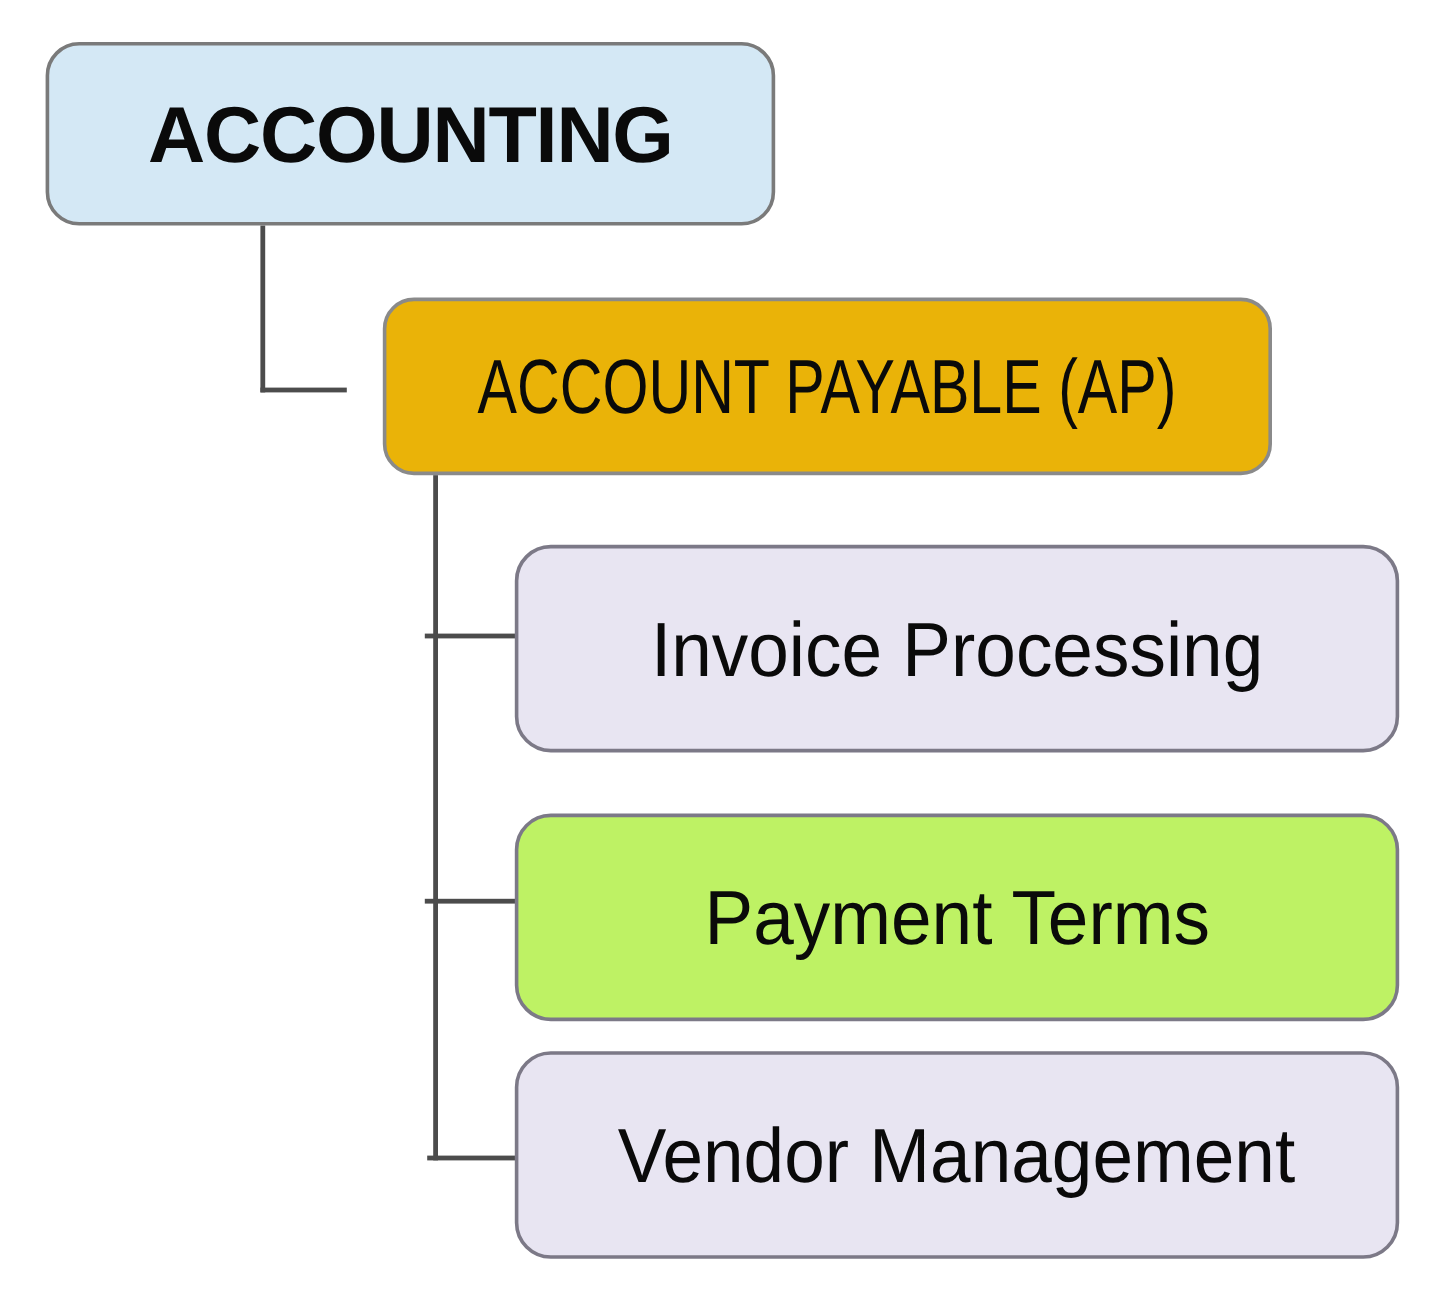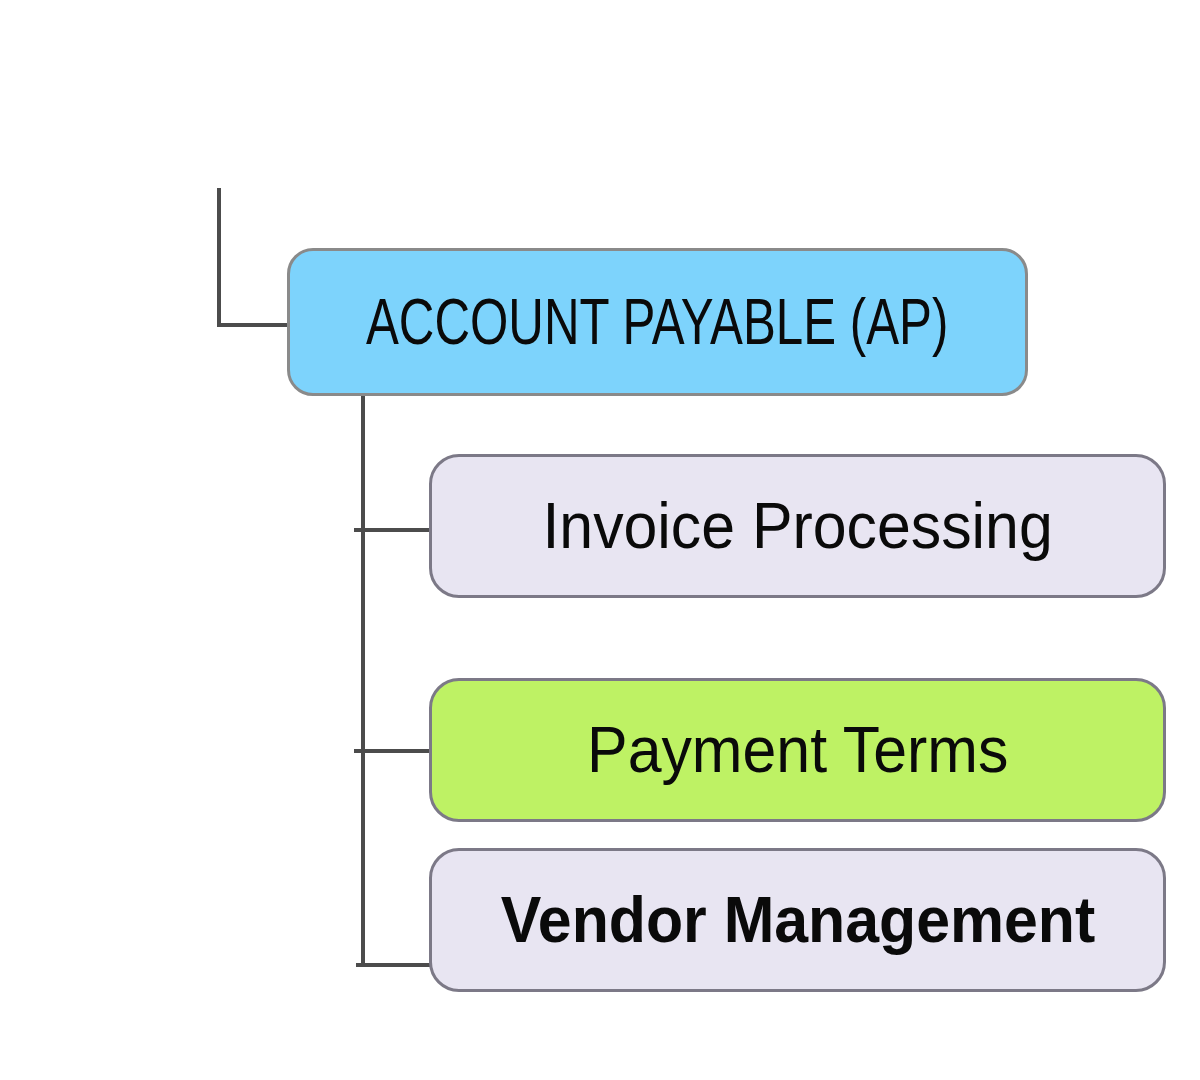--- a/index.html
+++ b/index.html
@@ -25,50 +25,53 @@
     font-weight:700;font-size:66px;letter-spacing:-1px;
   }
   #node-ap{
     left:287px;top:248px;width:741px;height:148px;
     background:#eeeeee;
     border:3px solid #8a8a8a;border-radius:26px;
     font-size:64px;
   }
   #node-ap span{transform:scaleX(0.77);transform-origin:center;}
   .leaf{
-    left:429px;width:737px;height:144px;
+    left:429px;width:737px;height:173px;
     background:#e8e5f2;
     border:3px solid #7c7987;border-radius:30px;
     font-size:64px;
   }
   .leaf span{transform:scaleX(0.95);transform-origin:center;}
   #node-invoice{top:454px;}
   #node-payment{top:678px;}
-  #node-vendor{top:848px;font-weight:bold;}
+  #node-vendor{top:876px;}
   .connector{
     position:absolute;
     background:#4c4c4c;
   }
   #conn-v1{left:217px;top:188px;width:4px;height:139px;}
   #conn-h1{left:217px;top:323px;width:72px;height:4px;}
   #conn-v2{left:361px;top:396px;width:4px;height:571px;}
   #conn-b1{left:354px;top:528px;width:77px;height:4px;}
   #conn-b2{left:354px;top:749px;width:77px;height:4px;}
   #conn-b3{left:356px;top:963px;width:75px;height:4px;}
 </style>
 </head>
 <body>
 
 <div id="stage">
 
+  <div class="node" id="node-accounting" style="background-color: rgb(212, 232, 245);">
+    <span>ACCOUNTING</span>
+  </div>
 
   <div class="connector" id="conn-v1"></div>
   <div class="connector" id="conn-h1"></div>
 
-  <div class="node" id="node-ap" style="background-color: #7dd3fc;">
+  <div class="node" id="node-ap" style="background-color: #eab308; margin-left: 32px;">
     <span>ACCOUNT PAYABLE (AP)</span>
   </div>
 
   <div class="connector" id="conn-v2"></div>
   <div class="connector" id="conn-b1"></div>
   <div class="connector" id="conn-b2"></div>
   <div class="connector" id="conn-b3"></div>
 
   <div class="node leaf" id="node-invoice" style="background-color: rgb(232, 229, 242);">
     <span>Invoice Processing</span>

